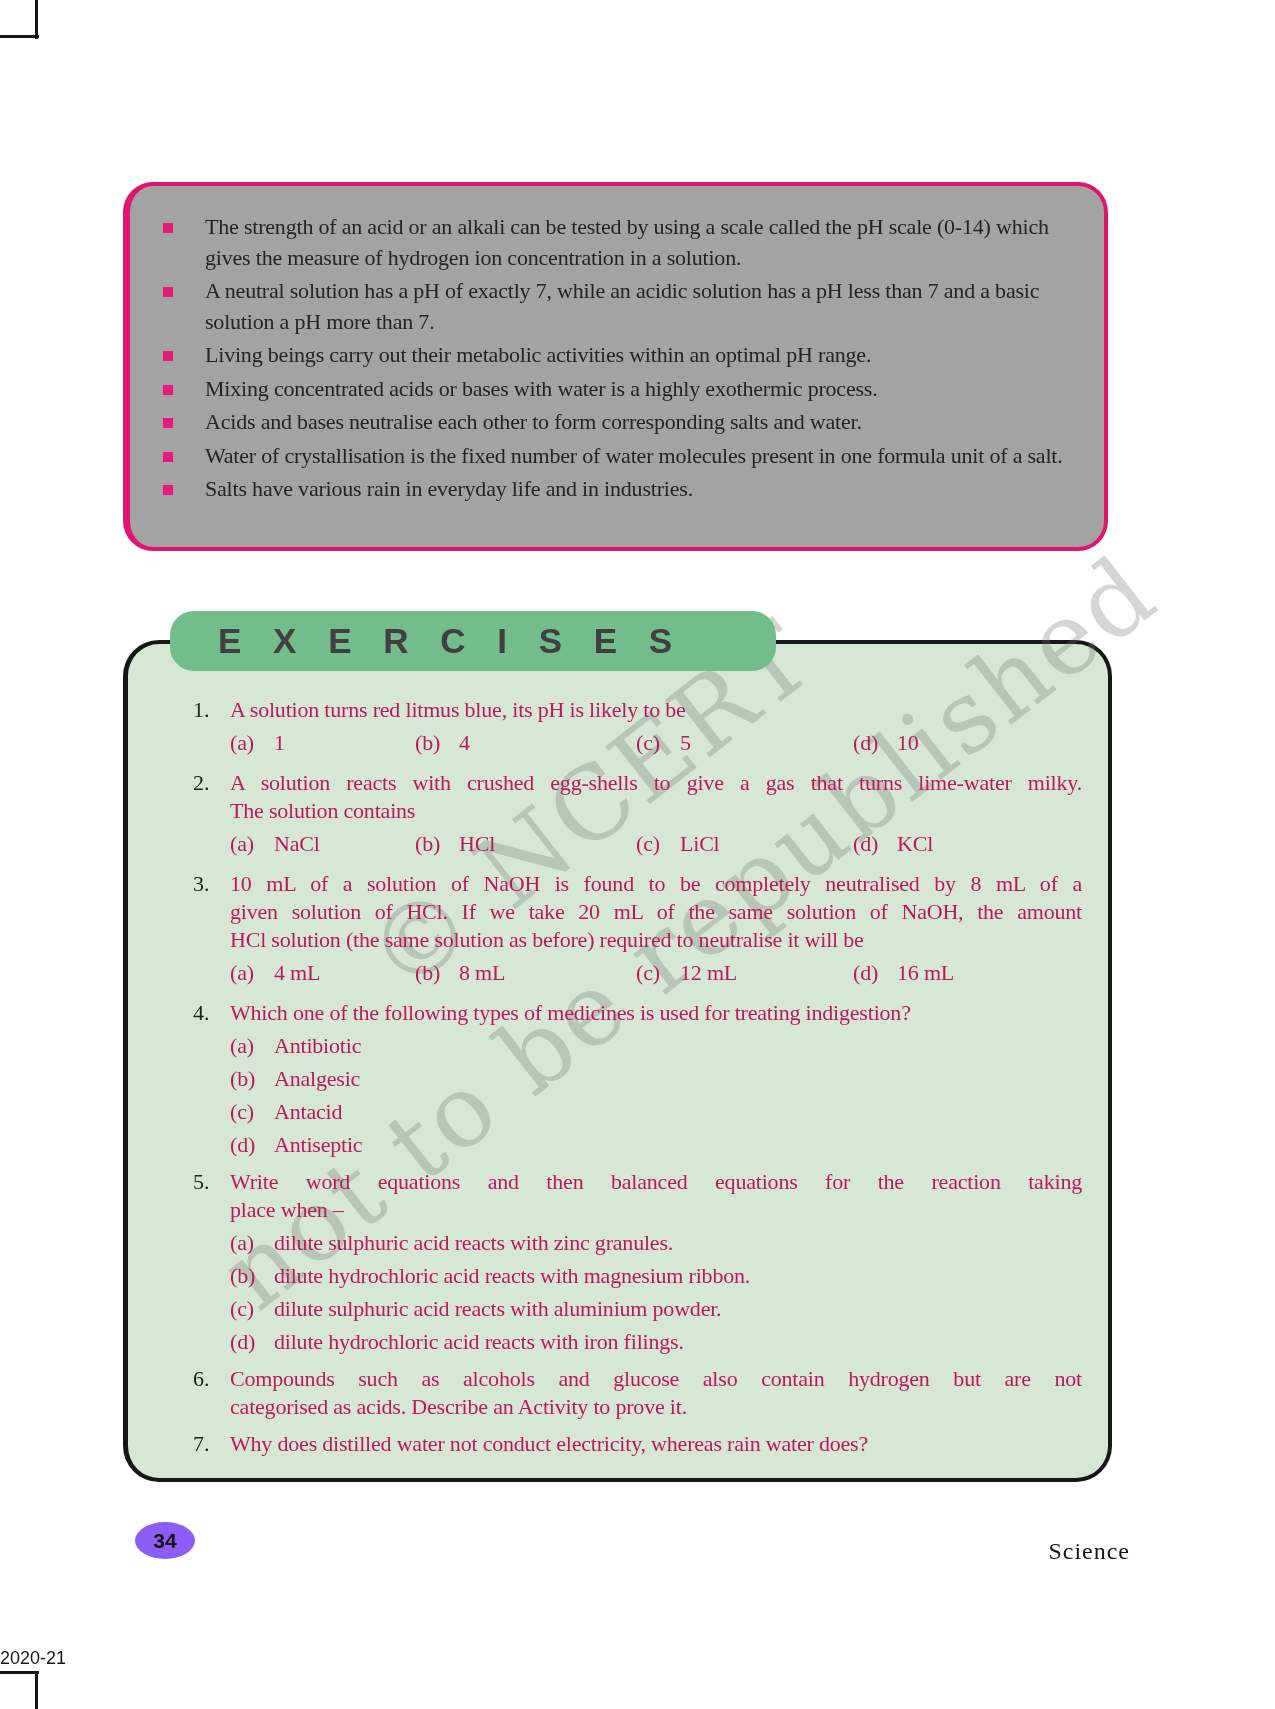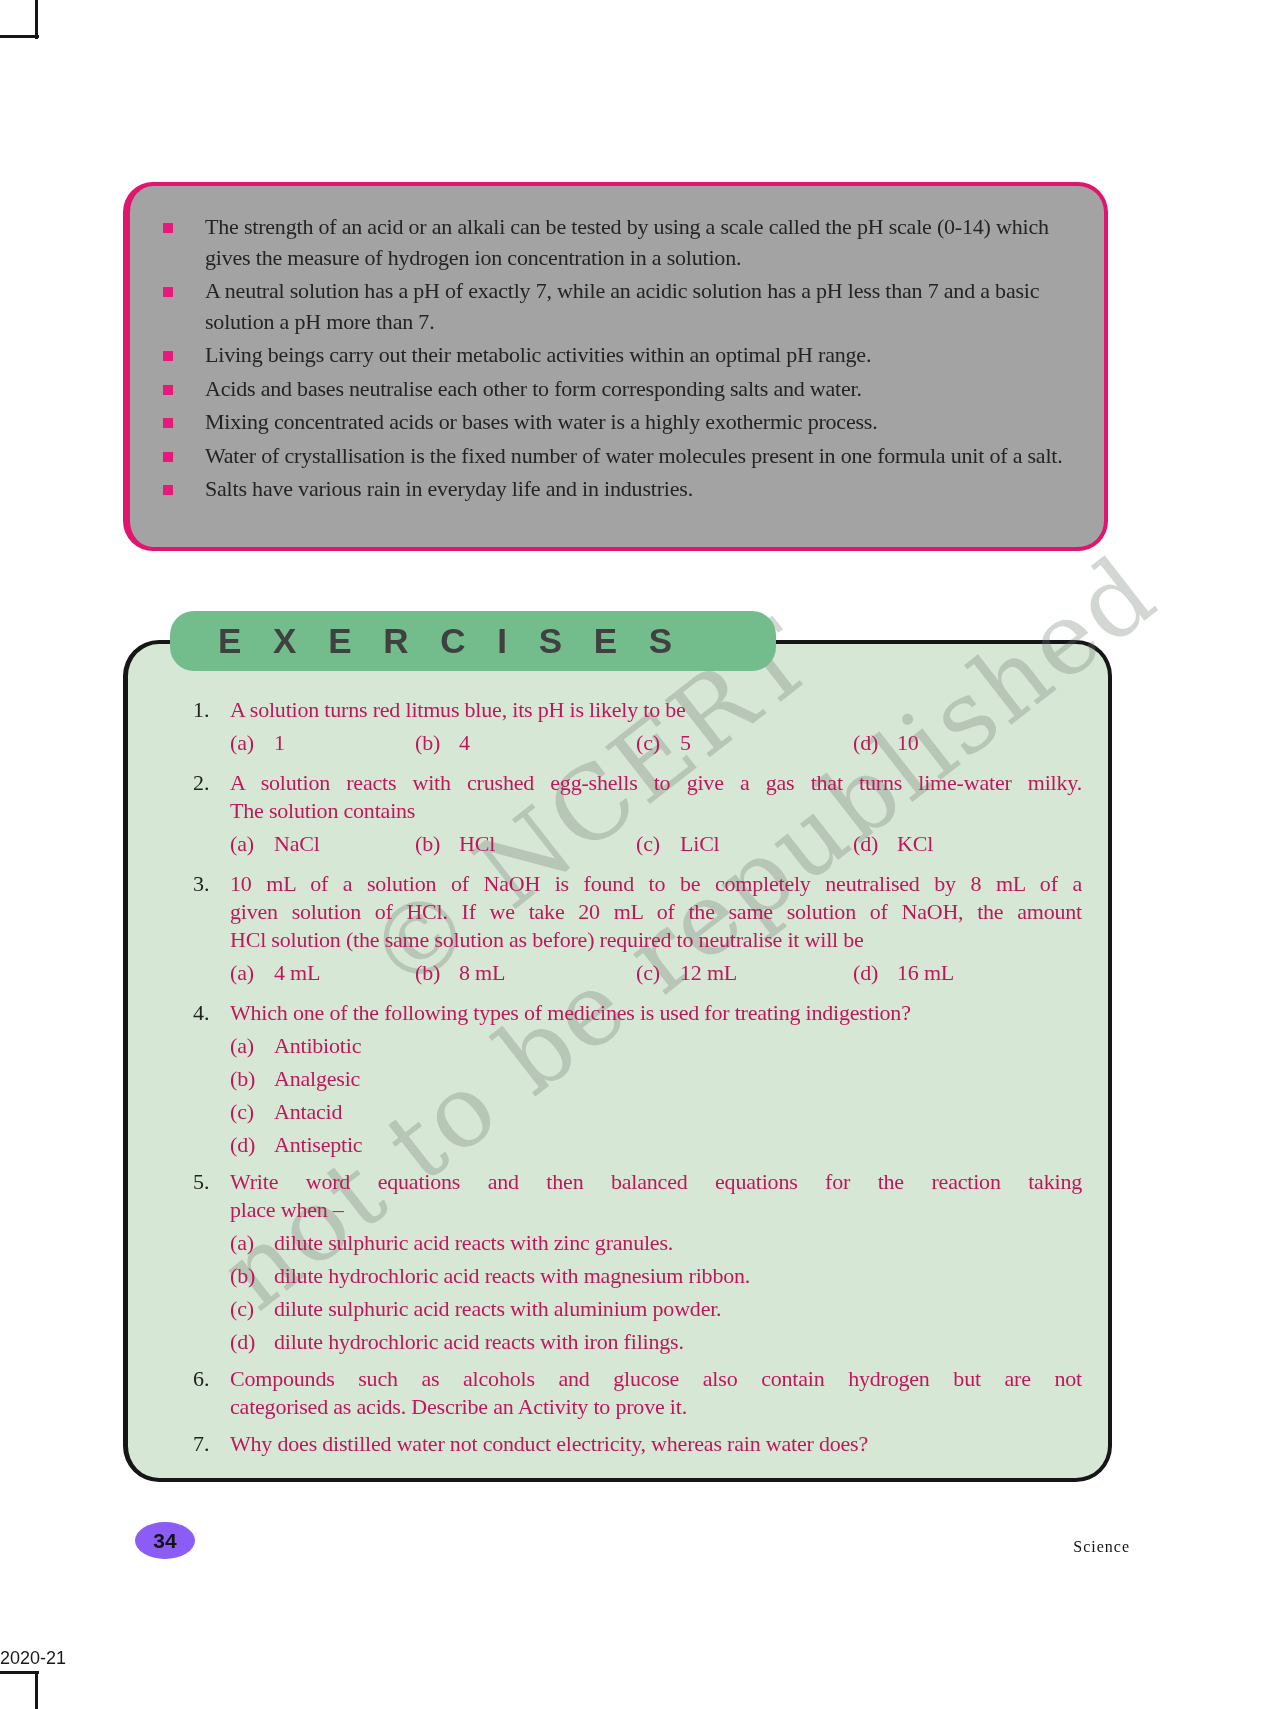--- a/index.html
+++ b/index.html
@@ -69,21 +69,21 @@
   }
 
   
   .page-badge {
     position:absolute; left:135px; top:1522px; width:60px; height:37px;
     background:#8b5cf6; border-radius:50%;
     display:flex; align-items:center; justify-content:center;
     font-family:"Liberation Sans", sans-serif; font-weight:bold; font-size:21px; color:#141414;
   }
   .footer-right {
-    position:absolute; right:145px; top:1538px; font-size:16px; letter-spacing:1px; color:#141414;
+    position:absolute; right:145px; top:1538px; font-size:24px; letter-spacing:1px; color:#141414;
   }
   .footer-bottom {
     position:absolute; left:0; right:0; top:1648px; text-align:left;
     font-family:"Liberation Sans", sans-serif; font-size:18px; color:#1a1a1a;
   }
 </style>
 </head>
 <body>
 
 <div class="page">
@@ -101,25 +101,25 @@
     <div class="summary-item">
       <span class="bullet"></span>
       <span class="s-text">A neutral solution has a pH of exactly 7, while an acidic solution has a pH less than 7 and a basic solution a pH more than 7.</span>
     </div>
     <div class="summary-item">
       <span class="bullet"></span>
       <span class="s-text">Living beings carry out their metabolic activities within an optimal pH range.</span>
     </div>
     <div class="summary-item">
       <span class="bullet"></span>
+      <span class="s-text">Mixing concentrated acids or bases with water is a highly exothermic process.</span>
+    </div>
+    <div class="summary-item">
+      <span class="bullet"></span>
       <span class="s-text">Acids and bases neutralise each other to form corresponding salts and water.</span>
-    </div>
-    <div class="summary-item">
-      <span class="bullet"></span>
-      <span class="s-text">Mixing concentrated acids or bases with water is a highly exothermic process.</span>
     </div>
     <div class="summary-item">
       <span class="bullet"></span>
       <span class="s-text">Water of crystallisation is the fixed number of water molecules present in one formula unit of a salt.</span>
     </div>
     <div class="summary-item">
       <span class="bullet"></span>
       <span class="s-text">Salts have various rain in everyday life and in industries.</span>
     </div>
   </div>

